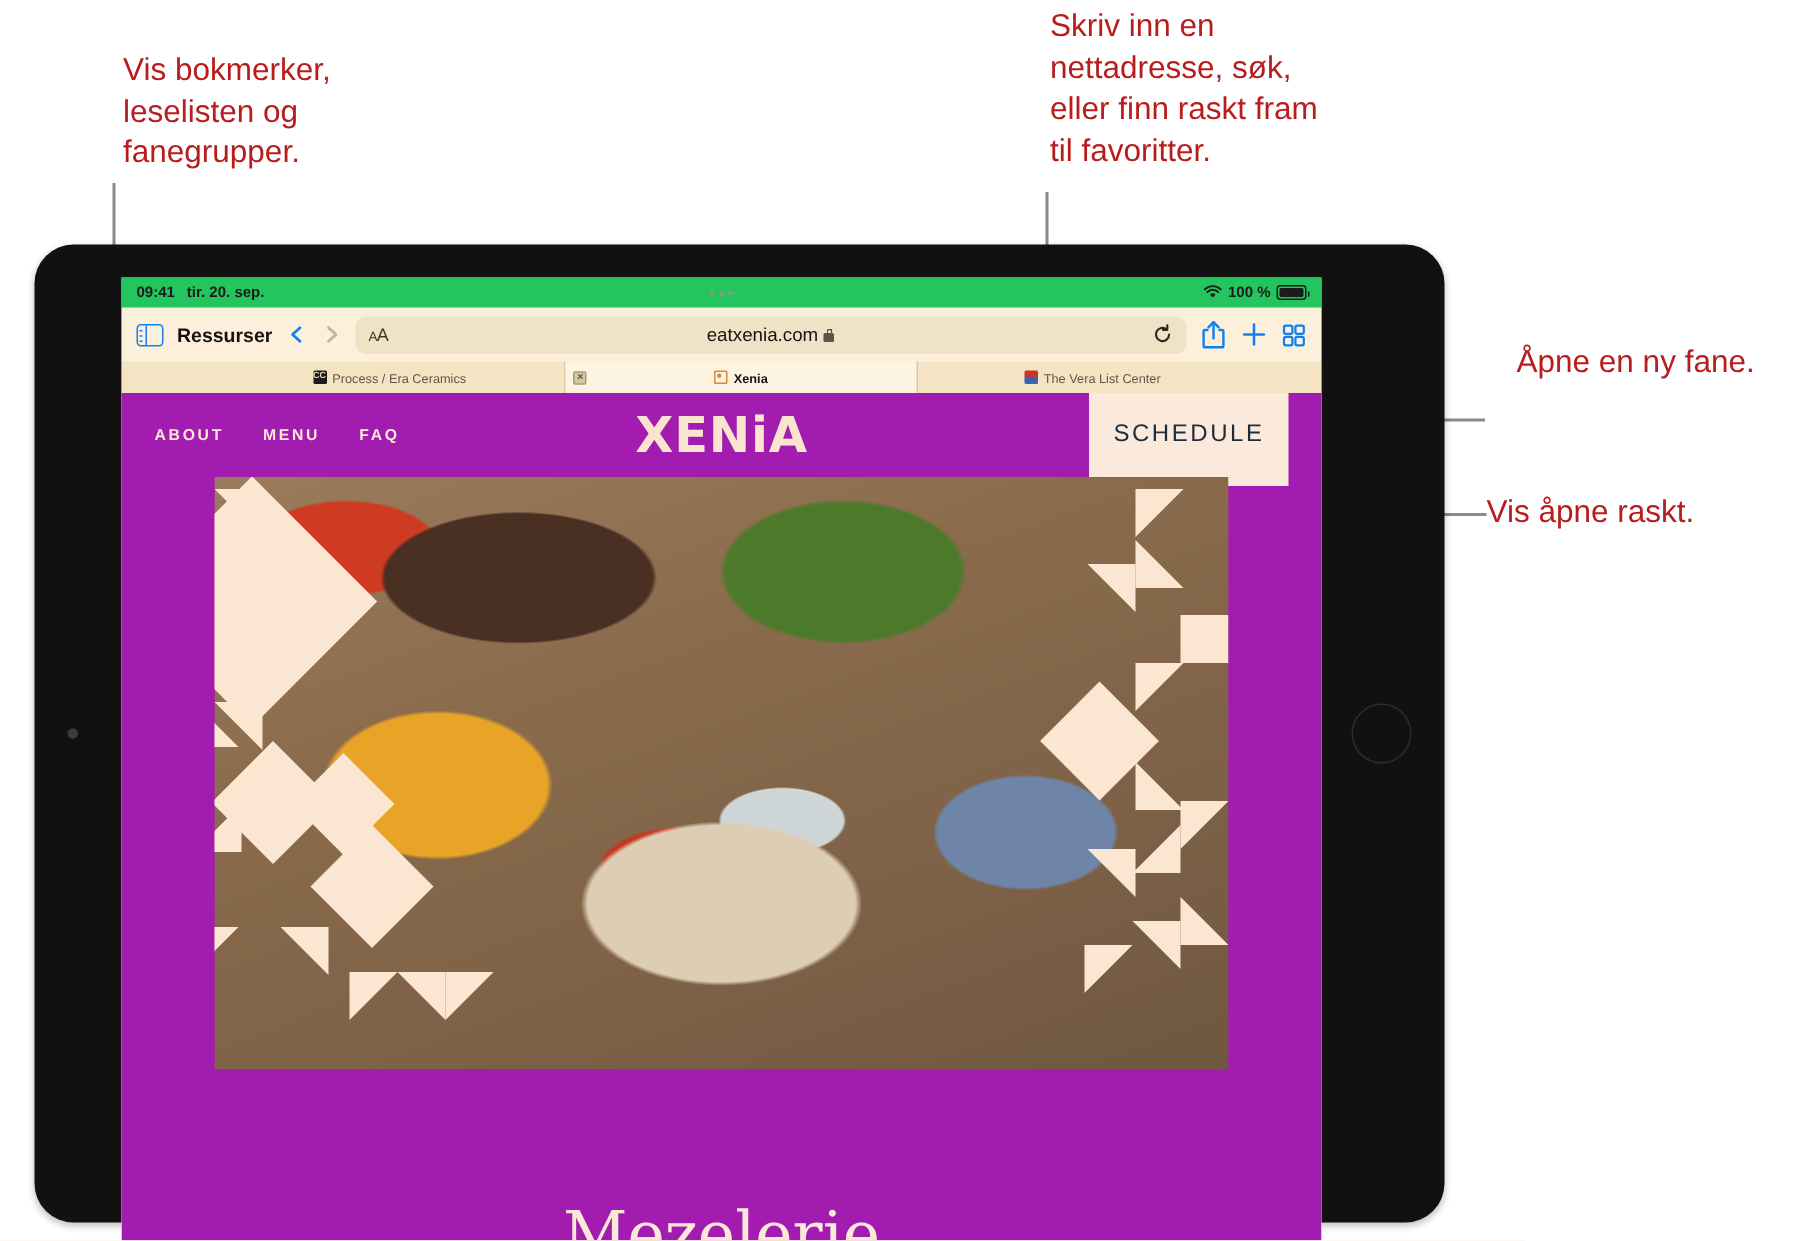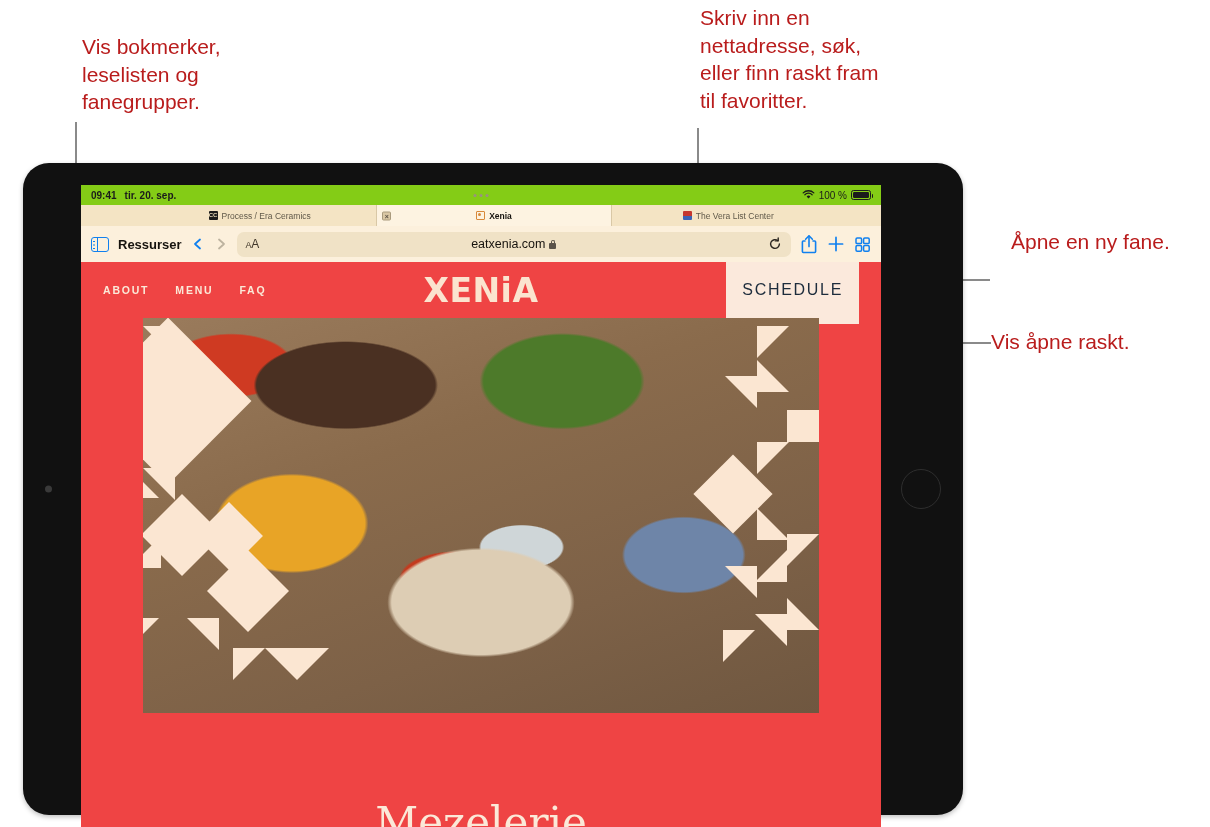--- a/index.html
+++ b/index.html
@@ -85,21 +85,21 @@
     top: 22px;
     width: 800px;
     height: 642px;
     background: #fdf1dc;
     overflow: hidden;
   }
 
   
   #status-bar {
     height: 20px;
-    background: #84cc16;
+    background: #22c55e;
     display: flex;
     align-items: center;
     padding: 0 10px;
     font-size: 10px;
     font-weight: bold;
     color: #1b1b1b;
     position: relative;
     text-align: center;
   }
   #status-time { margin-right: 8px; }
@@ -114,21 +114,21 @@
   #multitask-dots i {
     width: 3px; height: 3px; border-radius: 50%;
     background: #9a9180; display: block;
   }
   #status-right {
     margin-left: auto;
     display: flex;
     align-items: center;
     gap: 4px;
     font-size: 10px;
-    font-weight: normal;
+    font-weight: bold;
   }
   .batt {
     width: 20px; height: 10px;
     border: 1.2px solid #1b1b1b;
     border-radius: 2.5px;
     position: relative;
     padding: 1px;
   }
   .batt::after {
     content: ""; position: absolute; right: -3px; top: 3px;
@@ -249,21 +249,21 @@
     width: 9px; height: 9px;
     border: 1px solid #a99a7d; border-radius: 1.5px;
     background: #d9c7a4;
     font-size: 7px; line-height: 7px; text-align: center; color: #5a5043;
   }
 
   
   #site {
     position: relative;
     height: 565px;
-    background: #ef4444;
+    background: #a21caf;
     overflow: hidden;
   }
 
   #site-nav {
     height: 56px;
     display: flex;
     align-items: center;
     padding: 0 22px;
     position: relative;
   }
@@ -378,81 +378,81 @@
           <path d="M2.9 4.7 a5.1 5.1 0 0 1 7.2 0" stroke="#1b1b1b" stroke-width="1.3" fill="none" stroke-linecap="round"></path>
           <path d="M1.2 2.9 a7.6 7.6 0 0 1 10.6 0" stroke="#1b1b1b" stroke-width="1.3" fill="none" stroke-linecap="round"></path>
         </svg>
         <span>100 %</span>
         <span class="batt">
             <i></i>
           </span>
       </span>
     </div>
 
+    <div id="toolbar">
+      <div id="sidebar-icon"></div>
+      <span id="resources-label">Ressurser</span>
+
+      <svg class="chev tb-ic" viewBox="0 0 14 14">
+        <path d="M9 2.5 L4 7 L9 11.5" stroke="#1080ef" stroke-width="1.8" fill="none" stroke-linecap="round" stroke-linejoin="round"></path>
+      </svg>
+      <svg class="chev tb-ic" viewBox="0 0 14 14">
+        <path d="M5 2.5 L10 7 L5 11.5" stroke="#bdb3a0" stroke-width="1.8" fill="none" stroke-linecap="round" stroke-linejoin="round"></path>
+      </svg>
+
+      <div id="url-field">
+        <span id="aa-btn"><span class="sm">A</span>A</span>
+        <span id="url-center">
+          <span id="url-text">eatxenia.com</span>
+          <span id="lock-icon">
+              <b></b>
+              <i></i>
+            </span>
+        </span>
+        <svg id="reload-btn" width="14" height="14" viewBox="0 0 14 14">
+          <path d="M11.4 7 a4.4 4.4 0 1 1 -1.6 -3.4" stroke="#2b2620" stroke-width="1.4" fill="none" stroke-linecap="round"></path>
+          <path d="M10.2 0.9 L10.2 3.9 L7.3 3.9" stroke="#2b2620" stroke-width="1.4" fill="none" stroke-linecap="round" stroke-linejoin="round"></path>
+        </svg>
+      </div>
+
+      <svg class="tb-ic" width="18" height="20" viewBox="0 0 18 20">
+        <path d="M5 7 H3.3 a0.9 0.9 0 0 0 -0.9 0.9 V17.6 a0.9 0.9 0 0 0 0.9 0.9 H14.7
+                 a0.9 0.9 0 0 0 0.9 -0.9 V7.9 A0.9 0.9 0 0 0 14.7 7 H13" stroke="#1080ef" stroke-width="1.6" fill="none" stroke-linecap="round"></path>
+        <path d="M9 12.6 V2.2" stroke="#1080ef" stroke-width="1.6" stroke-linecap="round"></path>
+        <path d="M5.6 5.2 L9 1.8 L12.4 5.2" stroke="#1080ef" stroke-width="1.6" fill="none" stroke-linecap="round" stroke-linejoin="round"></path>
+      </svg>
+
+      <svg class="tb-ic" width="18" height="18" viewBox="0 0 18 18">
+        <path d="M9 2.4 V15.6 M2.4 9 H15.6" stroke="#1080ef" stroke-width="1.7" stroke-linecap="round"></path>
+      </svg>
+
+      <svg class="tb-ic" width="17" height="17" viewBox="0 0 17 17">
+        <rect x="2" y="2" width="5.6" height="5.6" rx="1.2" stroke="#1080ef" stroke-width="1.5" fill="none"></rect>
+        <rect x="9.6" y="2" width="5.6" height="5.6" rx="1.2" stroke="#1080ef" stroke-width="1.5" fill="none"></rect>
+        <rect x="2" y="9.6" width="5.6" height="5.6" rx="1.2" stroke="#1080ef" stroke-width="1.5" fill="none"></rect>
+        <rect x="9.6" y="9.6" width="5.6" height="5.6" rx="1.2" stroke="#1080ef" stroke-width="1.5" fill="none"></rect>
+      </svg>
+    </div>
+
     <div id="tab-bar">
       <div class="tab">
         <span class="favicon fav-process"></span>
         <span class="tab-label">Process / Era Ceramics</span>
       </div>
       <div class="tab active">
         <span class="tab-close">×</span>
         <span class="favicon fav-xenia"></span>
         <span class="tab-label">Xenia</span>
       </div>
       <div class="tab">
         <span class="favicon fav-vera"></span>
         <span class="tab-label">The Vera List Center</span>
       </div>
     </div>
 
-    <div id="toolbar">
-      <div id="sidebar-icon"></div>
-      <span id="resources-label">Ressurser</span>
-
-      <svg class="chev tb-ic" viewBox="0 0 14 14">
-        <path d="M9 2.5 L4 7 L9 11.5" stroke="#1080ef" stroke-width="1.8" fill="none" stroke-linecap="round" stroke-linejoin="round"></path>
-      </svg>
-      <svg class="chev tb-ic" viewBox="0 0 14 14">
-        <path d="M5 2.5 L10 7 L5 11.5" stroke="#bdb3a0" stroke-width="1.8" fill="none" stroke-linecap="round" stroke-linejoin="round"></path>
-      </svg>
-
-      <div id="url-field">
-        <span id="aa-btn"><span class="sm">A</span>A</span>
-        <span id="url-center">
-          <span id="url-text">eatxenia.com</span>
-          <span id="lock-icon">
-              <b></b>
-              <i></i>
-            </span>
-        </span>
-        <svg id="reload-btn" width="14" height="14" viewBox="0 0 14 14">
-          <path d="M11.4 7 a4.4 4.4 0 1 1 -1.6 -3.4" stroke="#2b2620" stroke-width="1.4" fill="none" stroke-linecap="round"></path>
-          <path d="M10.2 0.9 L10.2 3.9 L7.3 3.9" stroke="#2b2620" stroke-width="1.4" fill="none" stroke-linecap="round" stroke-linejoin="round"></path>
-        </svg>
-      </div>
-
-      <svg class="tb-ic" width="18" height="20" viewBox="0 0 18 20">
-        <path d="M5 7 H3.3 a0.9 0.9 0 0 0 -0.9 0.9 V17.6 a0.9 0.9 0 0 0 0.9 0.9 H14.7
-                 a0.9 0.9 0 0 0 0.9 -0.9 V7.9 A0.9 0.9 0 0 0 14.7 7 H13" stroke="#1080ef" stroke-width="1.6" fill="none" stroke-linecap="round"></path>
-        <path d="M9 12.6 V2.2" stroke="#1080ef" stroke-width="1.6" stroke-linecap="round"></path>
-        <path d="M5.6 5.2 L9 1.8 L12.4 5.2" stroke="#1080ef" stroke-width="1.6" fill="none" stroke-linecap="round" stroke-linejoin="round"></path>
-      </svg>
-
-      <svg class="tb-ic" width="18" height="18" viewBox="0 0 18 18">
-        <path d="M9 2.4 V15.6 M2.4 9 H15.6" stroke="#1080ef" stroke-width="1.7" stroke-linecap="round"></path>
-      </svg>
-
-      <svg class="tb-ic" width="17" height="17" viewBox="0 0 17 17">
-        <rect x="2" y="2" width="5.6" height="5.6" rx="1.2" stroke="#1080ef" stroke-width="1.5" fill="none"></rect>
-        <rect x="9.6" y="2" width="5.6" height="5.6" rx="1.2" stroke="#1080ef" stroke-width="1.5" fill="none"></rect>
-        <rect x="2" y="9.6" width="5.6" height="5.6" rx="1.2" stroke="#1080ef" stroke-width="1.5" fill="none"></rect>
-        <rect x="9.6" y="9.6" width="5.6" height="5.6" rx="1.2" stroke="#1080ef" stroke-width="1.5" fill="none"></rect>
-      </svg>
-    </div>
-
     <div id="site">
 
       <div id="site-nav">
         <div id="nav-links">
           <span class="nav-link">ABOUT</span>
           <span class="nav-link">MENU</span>
           <span class="nav-link">FAQ</span>
         </div>
         <div id="site-logo">XENiA</div>
         <button id="schedule-btn">SCHEDULE</button>

